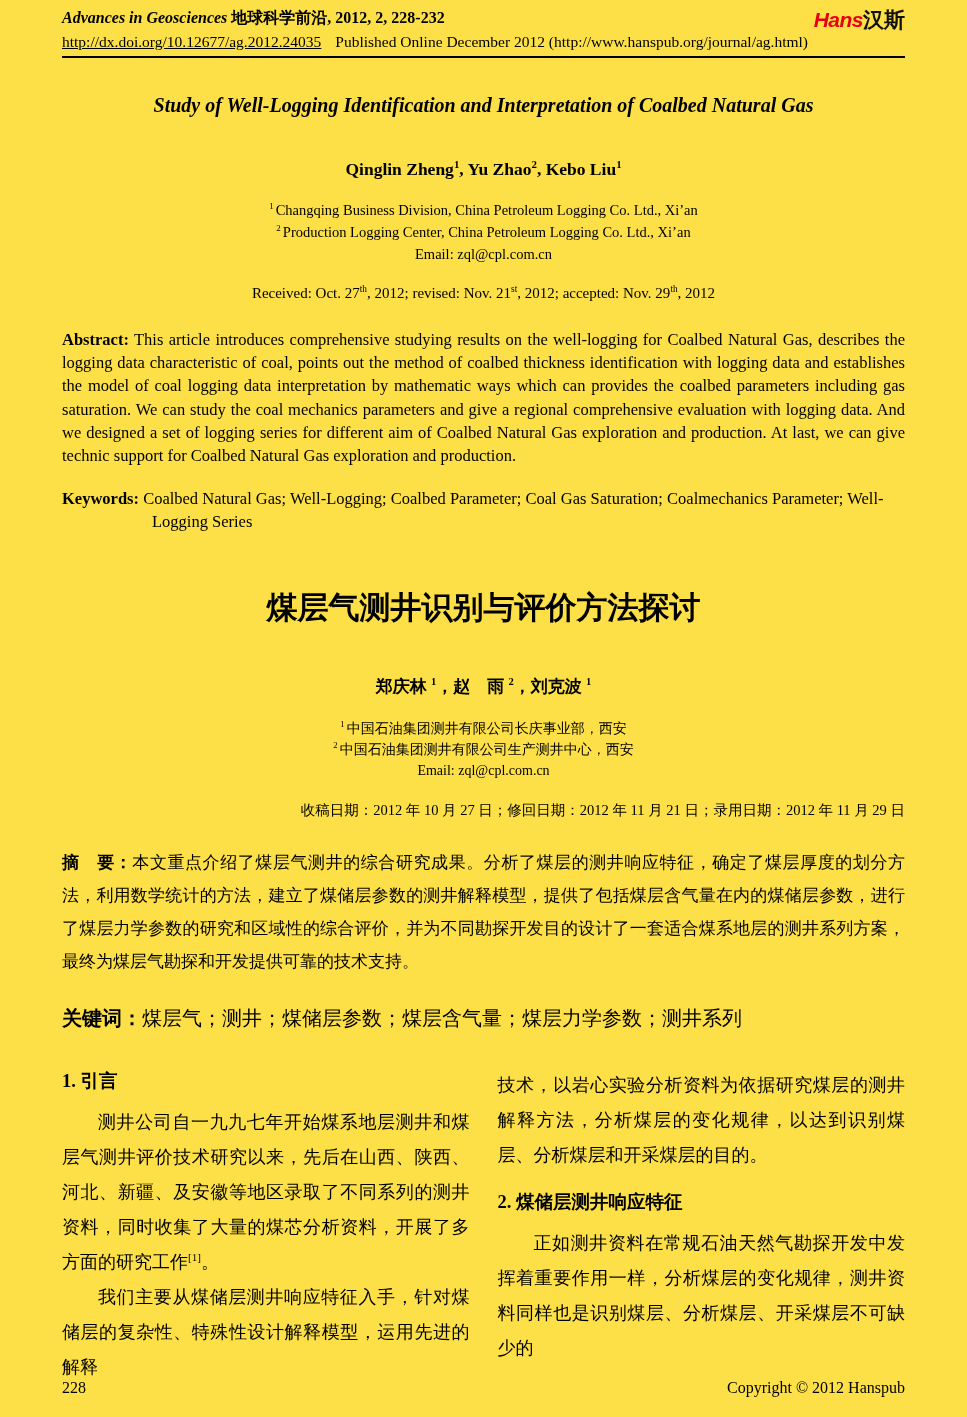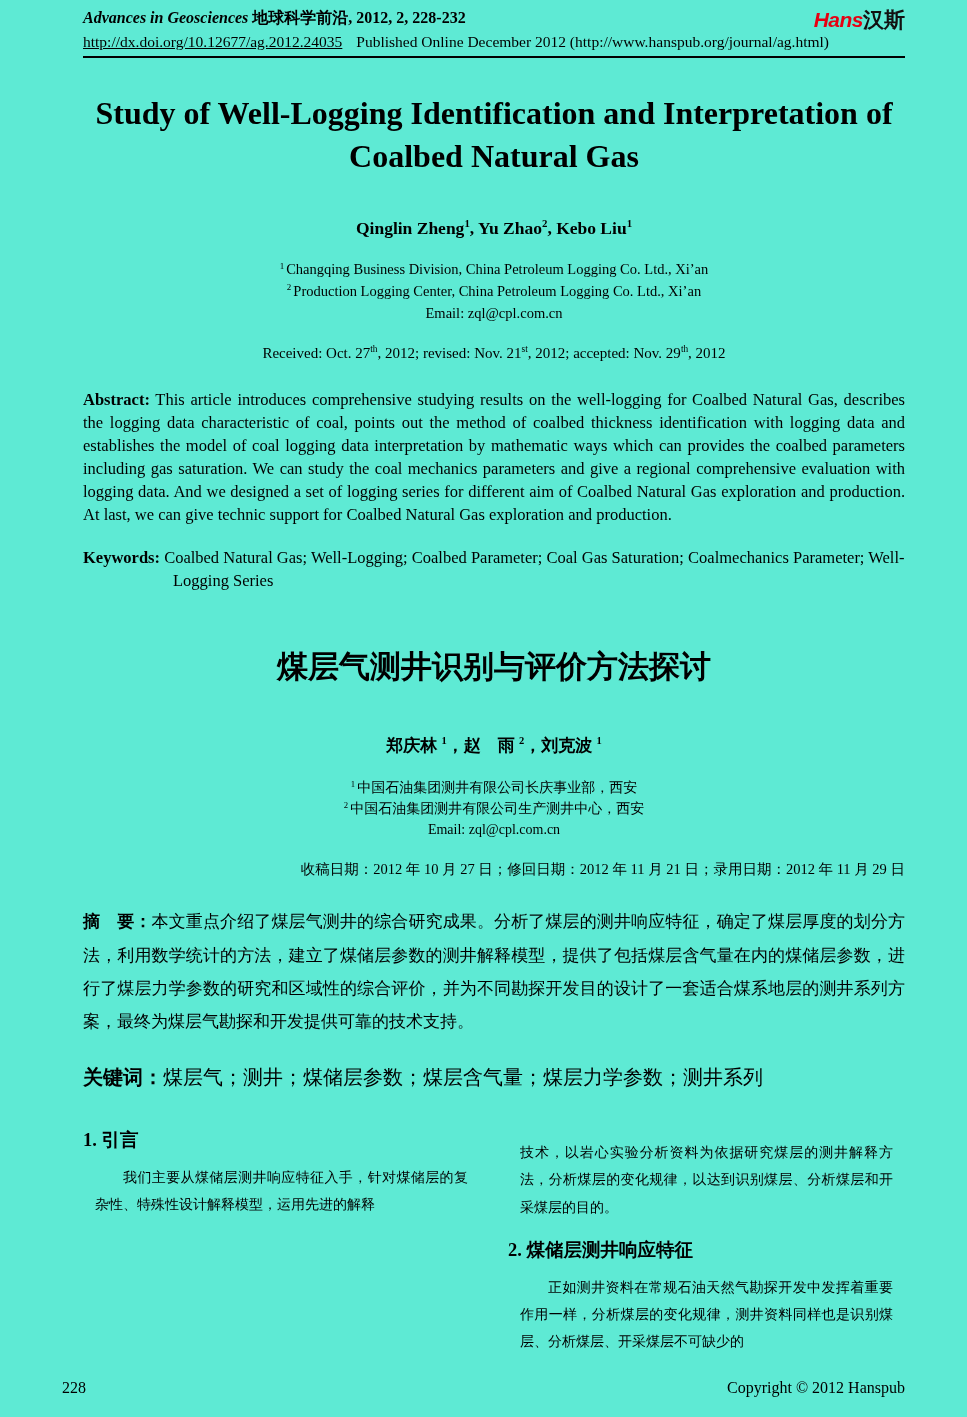--- a/index.html
+++ b/index.html
@@ -1,39 +1,39 @@
 <!DOCTYPE html>
 <html><head>
 <meta charset="utf-8">
 <title>Paper Page</title>
 <style>
   html, body { margin: 0; padding: 0; background: #ffffff; }
   .page {
     width: 967px; height: 1417px; box-sizing: border-box;
-    margin: 0 auto; background: #5eead4; position: relative;
-    padding: 8px 62px 0 83px; overflow: hidden;
+    margin: 0 auto; background: #fde047; position: relative;
+    padding: 8px 62px 0 62px; overflow: hidden;
     font-family: "Liberation Serif", "DejaVu Serif", serif; color: #000;
     outline: 1px solid #c8c8c8;
   }
   sup { font-size: 62%; line-height: 0; }
 
   
   .header-top { display: flex; justify-content: space-between; align-items: flex-start; font-size: 16px; line-height: 1.3; }
   .journal-name { font-style: italic; font-weight: bold; }
   .journal-rest { font-weight: bold; }
   .logo { font-family: "Liberation Sans", "DejaVu Sans", sans-serif; font-size: 21px; font-weight: bold; line-height: 1; margin-top: 1px; white-space: nowrap; }
   .logo-hans { color: #e60012; font-style: italic; letter-spacing: -0.5px; }
   .logo-cn { color: #111111; }
   .header-doi { font-size: 15.5px; margin-top: 3px; }
   .doi-link { color: #000; text-decoration: underline; cursor: pointer; }
   .published { margin-left: 14px; }
   .header-rule { border: 0; border-top: 2px solid #000; margin: 5px 0 0 0; }
 
   
-  .title-en { font-size: 32px; font-weight: bold; text-align: center; line-height: 1.35; margin: 34px 0 0 0; }
+  .title-en { font-size: 20px; font-weight: bold; text-align: center; line-height: 1.35; margin: 34px 0 0 0; font-style: italic; }
   .authors-en { text-align: center; font-weight: bold; font-size: 17.5px; margin: 40px 0 0 0; }
   .affils { text-align: center; font-size: 14.5px; line-height: 1.5; margin: 20px 0 0 0; }
   .affil sup { margin-right: 2px; }
   .received { text-align: center; font-size: 15px; margin: 20px 0 0 0; }
   .abstract { font-size: 16.5px; line-height: 1.4; text-align: justify; margin: 26px 0 0 0; }
   .label { font-weight: bold; }
   .keywords { font-size: 16.5px; line-height: 1.4; text-align: left; margin: 20px 0 0 0; padding-left: 90px; text-indent: -90px; }
 
   
   .title-cn { font-size: 31px; font-weight: bold; text-align: center; margin: 54px 0 0 0; }
@@ -41,21 +41,21 @@
   .affils-cn { font-size: 14px; margin-top: 20px; }
   .received-cn { text-align: right; font-size: 14.5px; margin: 20px 0 0 0; }
   .abstract-cn { font-size: 17px; line-height: 1.95; text-align: justify; margin: 26px 0 0 0; }
   .keywords-cn { font-size: 20px; line-height: 1.95; margin: 20px 0 0 0; }
 
   
   .body-columns { display: flex; gap: 28px; margin-top: 30px; }
   .col { flex: 1; min-width: 0; }
   .sec-heading { font-size: 18.5px; font-weight: bold; margin: 0 0 12px 0; }
   .sec-heading.mid { margin-top: 16px; }
-  .cn-para { font-size: 14px; line-height: 1.95; text-align: justify; margin: 12px; }
+  .cn-para { font-size: 18px; line-height: 1.95; text-align: justify; margin: 0; }
   .cn-para.indent { text-indent: 2em; }
 
   
   .page-footer { position: absolute; left: 62px; right: 62px; bottom: 20px; display: flex; justify-content: space-between; font-size: 16px; }
 </style>
 </head>
 <body>
 
 <div class="page">
 
@@ -102,20 +102,21 @@
 
   <p class="received-cn">收稿日期：2012 年 10 月 27 日；修回日期：2012 年 11 月 21 日；录用日期：2012 年 11 月 29 日</p>
 
   <p class="abstract-cn"><b class="label">摘　要：</b><span>本文重点介绍了煤层气测井的综合研究成果。分析了煤层的测井响应特征，确定了煤层厚度的划分方法，利用数学统计的方法，建立了煤储层参数的测井解释模型，提供了包括煤层含气量在内的煤储层参数，进行了煤层力学参数的研究和区域性的综合评价，并为不同勘探开发目的设计了一套适合煤系地层的测井系列方案，最终为煤层气勘探和开发提供可靠的技术支持。</span></p>
 
   <p class="keywords-cn"><b class="label">关键词：</b><span>煤层气；测井；煤储层参数；煤层含气量；煤层力学参数；测井系列</span></p>
 
   <main class="body-columns">
     <div class="col">
       <h2 class="sec-heading">1. 引言</h2>
+      <p class="cn-para indent"><span>测井公司自一九九七年开始煤系地层测井和煤层气测井评价技术研究以来，先后在山西、陕西、河北、新疆、及安徽等地区录取了不同系列的测井资料，同时收集了大量的煤芯分析资料，开展了多方面的研究工作</span><sup>[1]</sup><span>。</span></p>
       <p class="cn-para indent">我们主要从煤储层测井响应特征入手，针对煤储层的复杂性、特殊性设计解释模型，运用先进的解释</p>
     </div>
     <div class="col">
       <p class="cn-para">技术，以岩心实验分析资料为依据研究煤层的测井解释方法，分析煤层的变化规律，以达到识别煤层、分析煤层和开采煤层的目的。</p>
       <h2 class="sec-heading mid">2. 煤储层测井响应特征</h2>
       <p class="cn-para indent">正如测井资料在常规石油天然气勘探开发中发挥着重要作用一样，分析煤层的变化规律，测井资料同样也是识别煤层、分析煤层、开采煤层不可缺少的</p>
     </div>
   </main>
 
   <footer class="page-footer">

